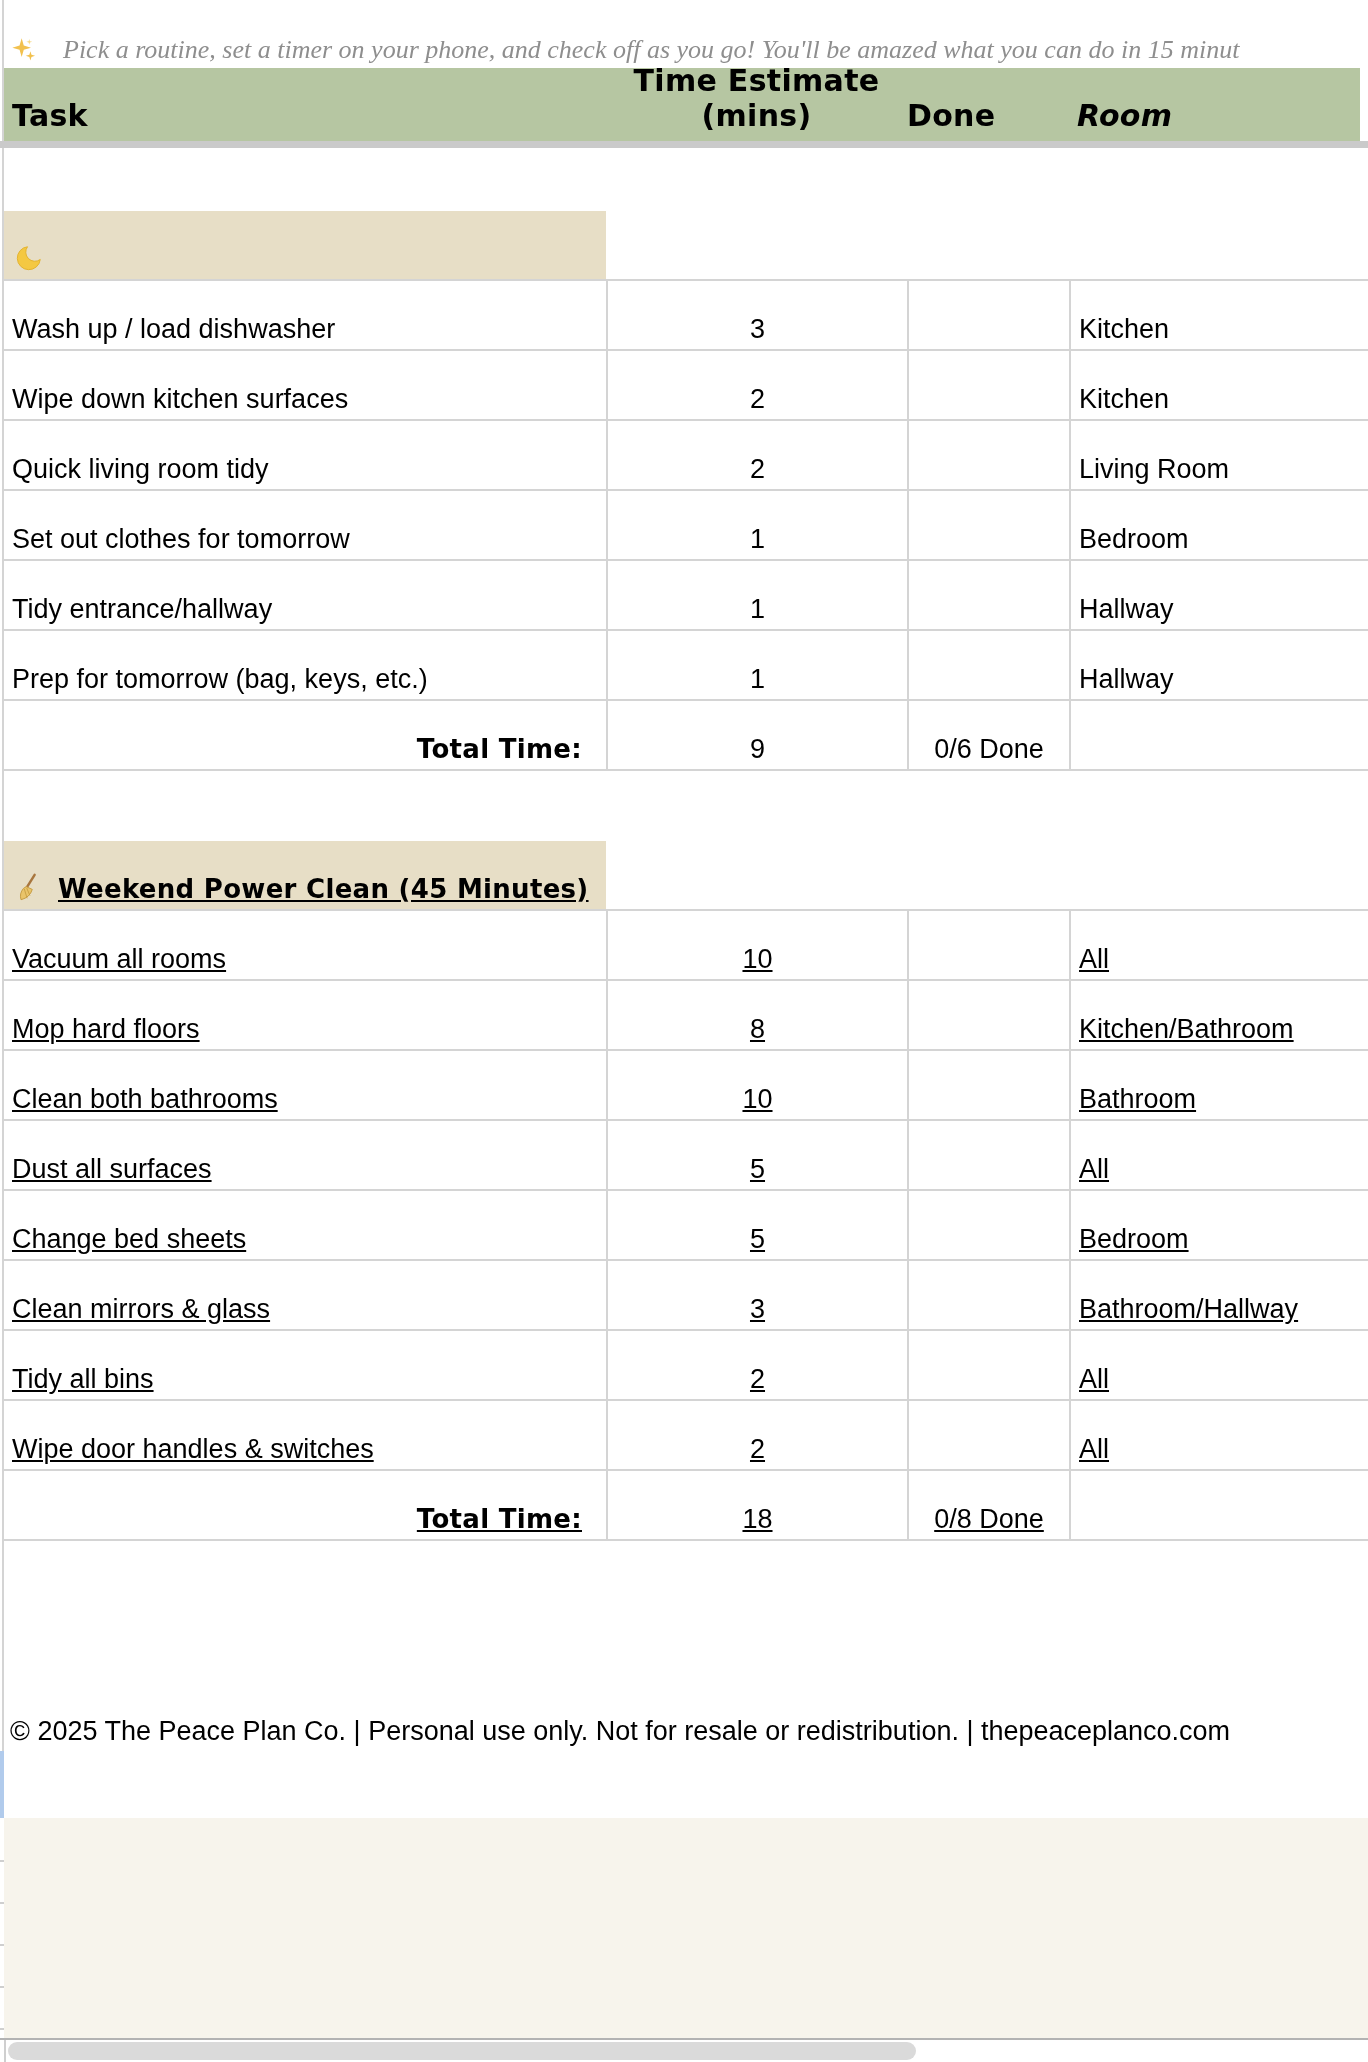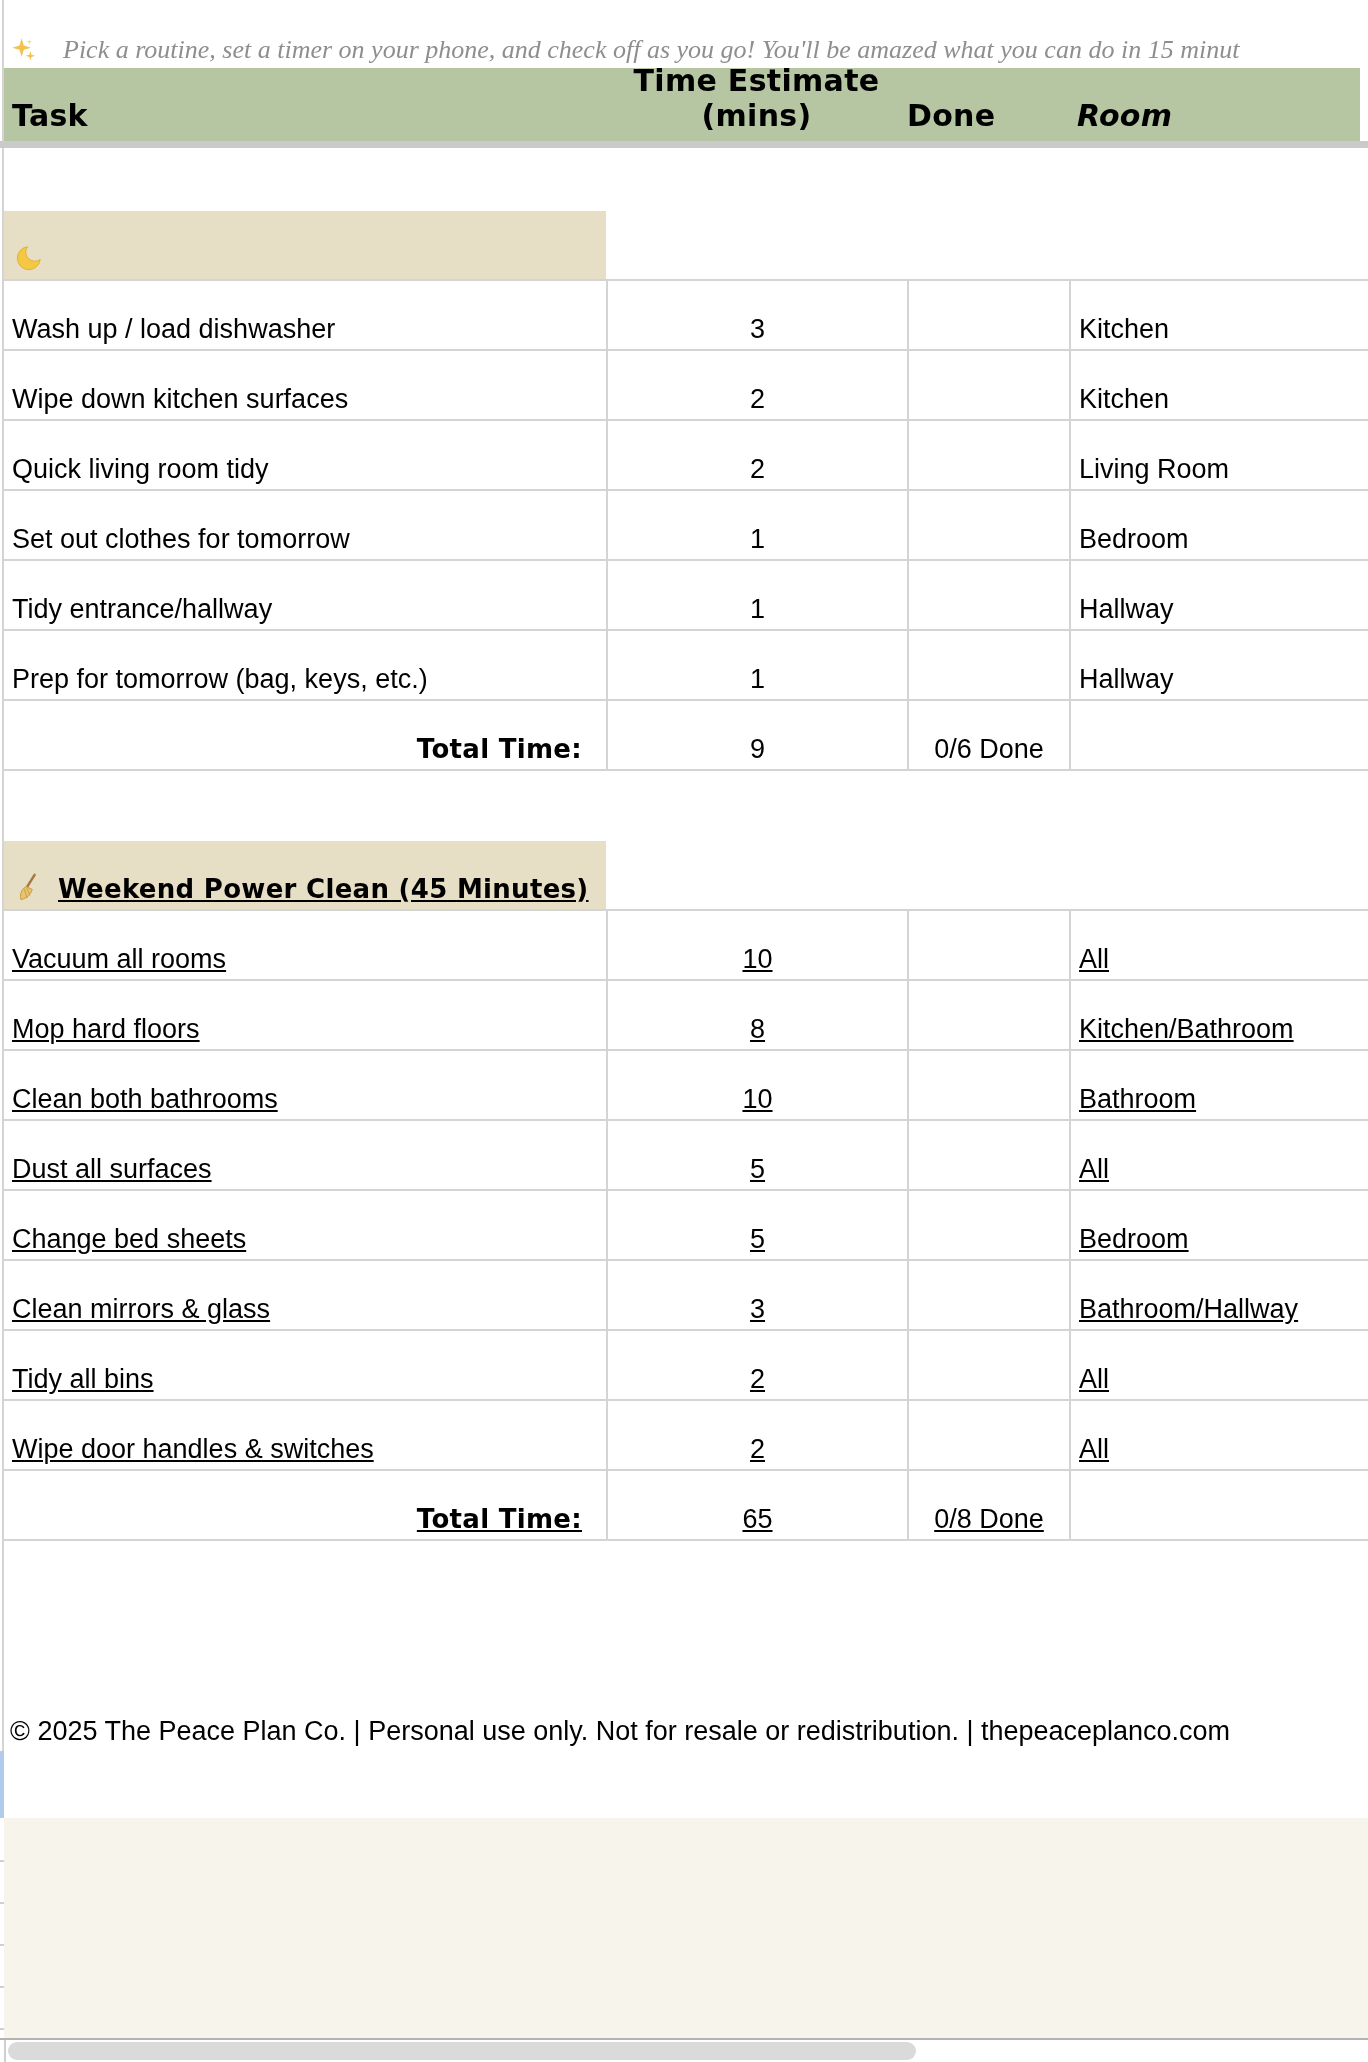--- a/index.html
+++ b/index.html
@@ -188,21 +188,21 @@
         <div class="cell room bl">All</div>
       </div>
       <div class="row">
         <div class="cell task">Wipe door handles &amp; switches</div>
         <div class="cell num bl">2</div>
         <div class="cell num bl"></div>
         <div class="cell room bl">All</div>
       </div>
       <div class="row">
         <div class="cell tlabel hdrfont">Total Time:</div>
-        <div class="cell num bl">65</div>
+        <div class="cell num bl">18</div>
         <div class="cell num bl">0/8 Done</div>
         <div class="cell room bl"></div>
       </div>
     </div>
 
   <div class="copyright">© 2025 The Peace Plan Co. | Personal use only. Not for resale or redistribution. | thepeaceplanco.com</div>
   <div class="blue-tick"></div>
   <div class="cream-block"></div>
   <div class="cream-tick" style="top:1860px"></div>
   <div class="cream-tick" style="top:1902px"></div>

